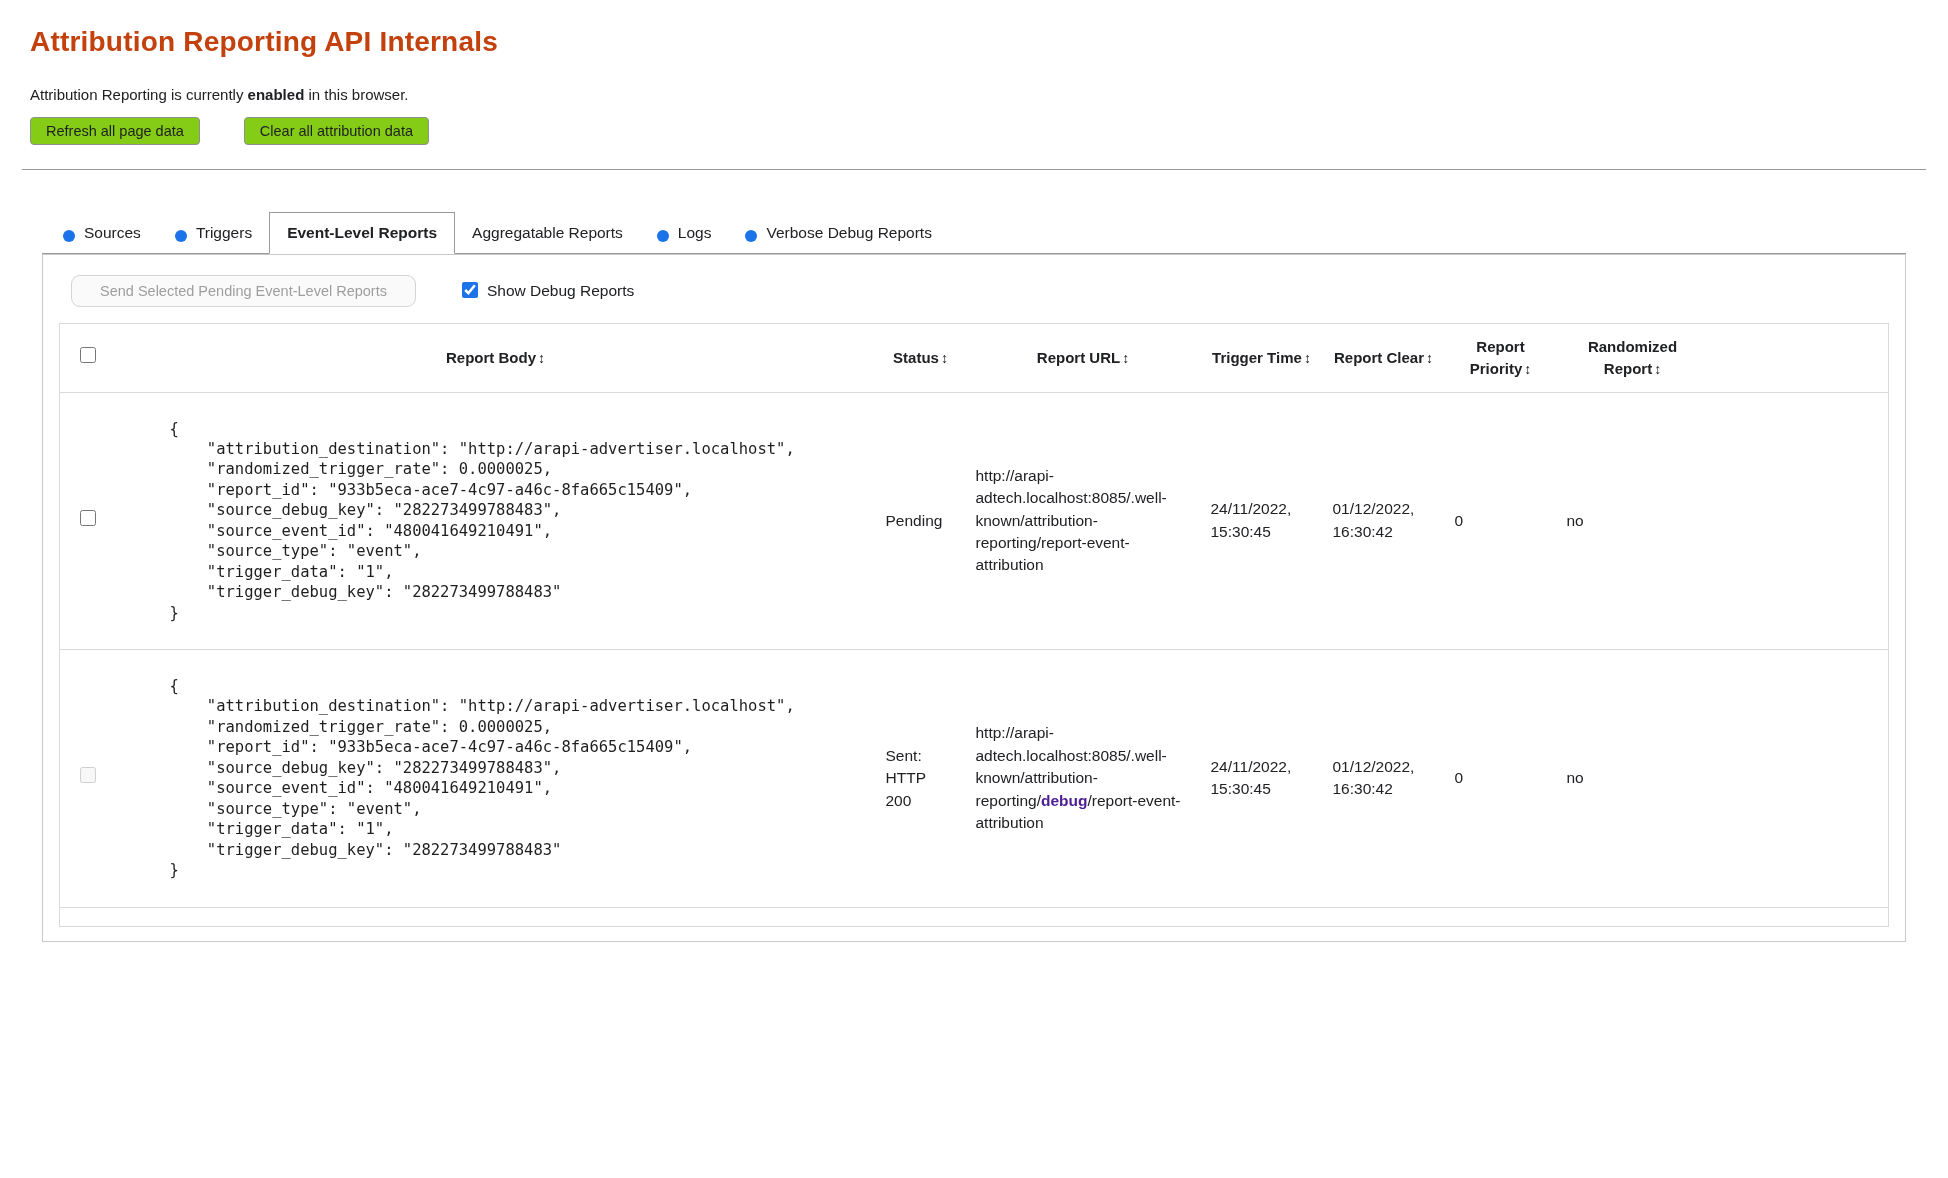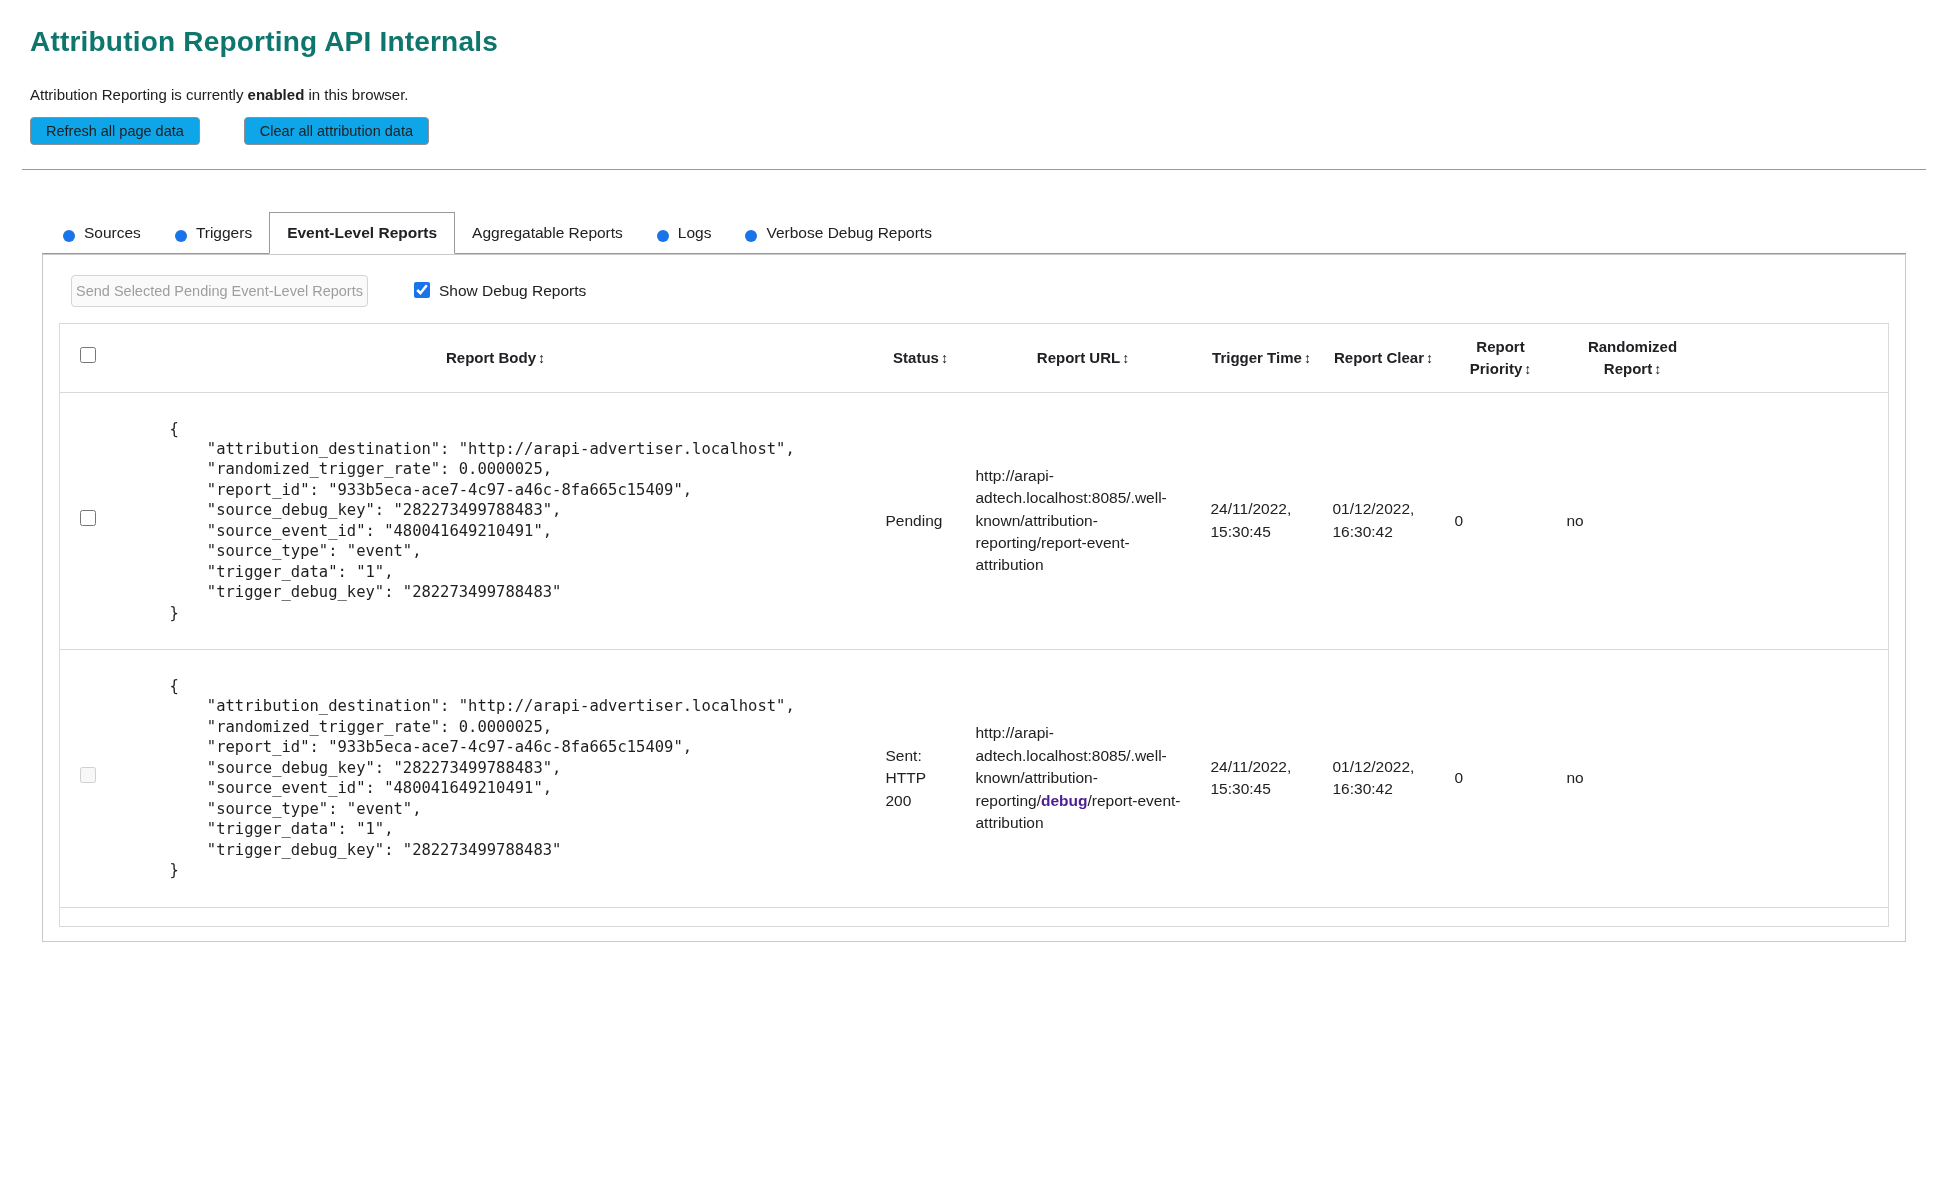--- a/index.html
+++ b/index.html
@@ -8,31 +8,31 @@
     font-family: "Liberation Sans", sans-serif;
     color: #202124;
     margin: 0;
     padding: 16px 30px 24px;
     font-size: 15.5px;
     width: 1948px;
   }
   h1 {
     font-size: 28px;
     margin: 10px 0 28px;
-    color: #0f766e;
+    color: #c2410c;
     letter-spacing: 0.2px;
   }
   .status-line { font-size: 15px; margin: 0 0 14px; }
   .status-line b { font-weight: 700; }
   .top-buttons { display: flex; gap: 44px; }
   button.chrome-btn {
     font-family: "Liberation Sans", sans-serif;
     font-size: 14.5px;
     padding: 5px 15px;
-    background: #0ea5e9;
+    background: #84cc16;
     border: 1px solid #8f8f8f;
     border-radius: 4px;
     color: #1f1f1f;
     cursor: pointer;
   }
   hr.divider { border: none; border-top: 1px solid #9a9a9a; margin: 24px -8px 0; }
 
   .lower { margin: 42px 12px 0; }
 
   .tabs {
@@ -66,24 +66,24 @@
   .toolbar {
     display: flex;
     align-items: center;
     gap: 46px;
     margin: 4px 0 16px;
     padding-left: 12px;
   }
   button.send-btn {
     font-family: "Liberation Sans", sans-serif;
     font-size: 14.5px;
-    padding: 7px 4px;
+    padding: 7px 28px;
     background: #fafafa;
     border: 1px solid #d4d4d4;
-    border-radius: 4px;
+    border-radius: 9px;
     color: #9e9e9e;
   }
   .debug-toggle { display: flex; align-items: flex-start; gap: 9px; font-size: 15.5px; cursor: pointer; }
   input[type="checkbox"] { width: 16px; height: 16px; accent-color: #1a73e8; margin: 0; }
 
   table.reports {
     width: 100%;
     border-collapse: collapse;
     table-layout: fixed;
     border: 1px solid #d9d9d9;

